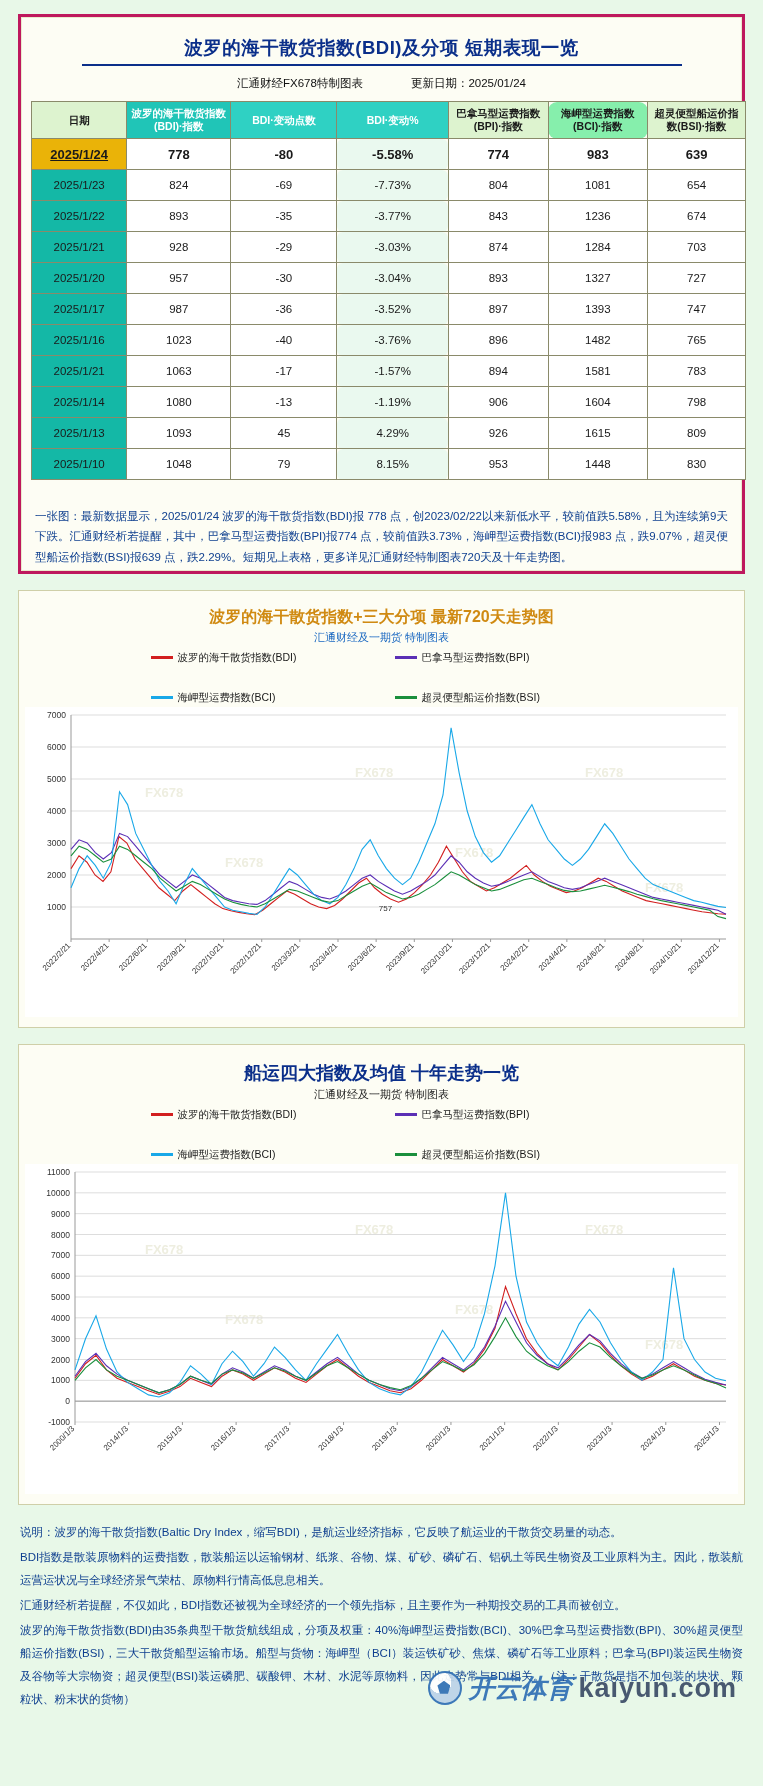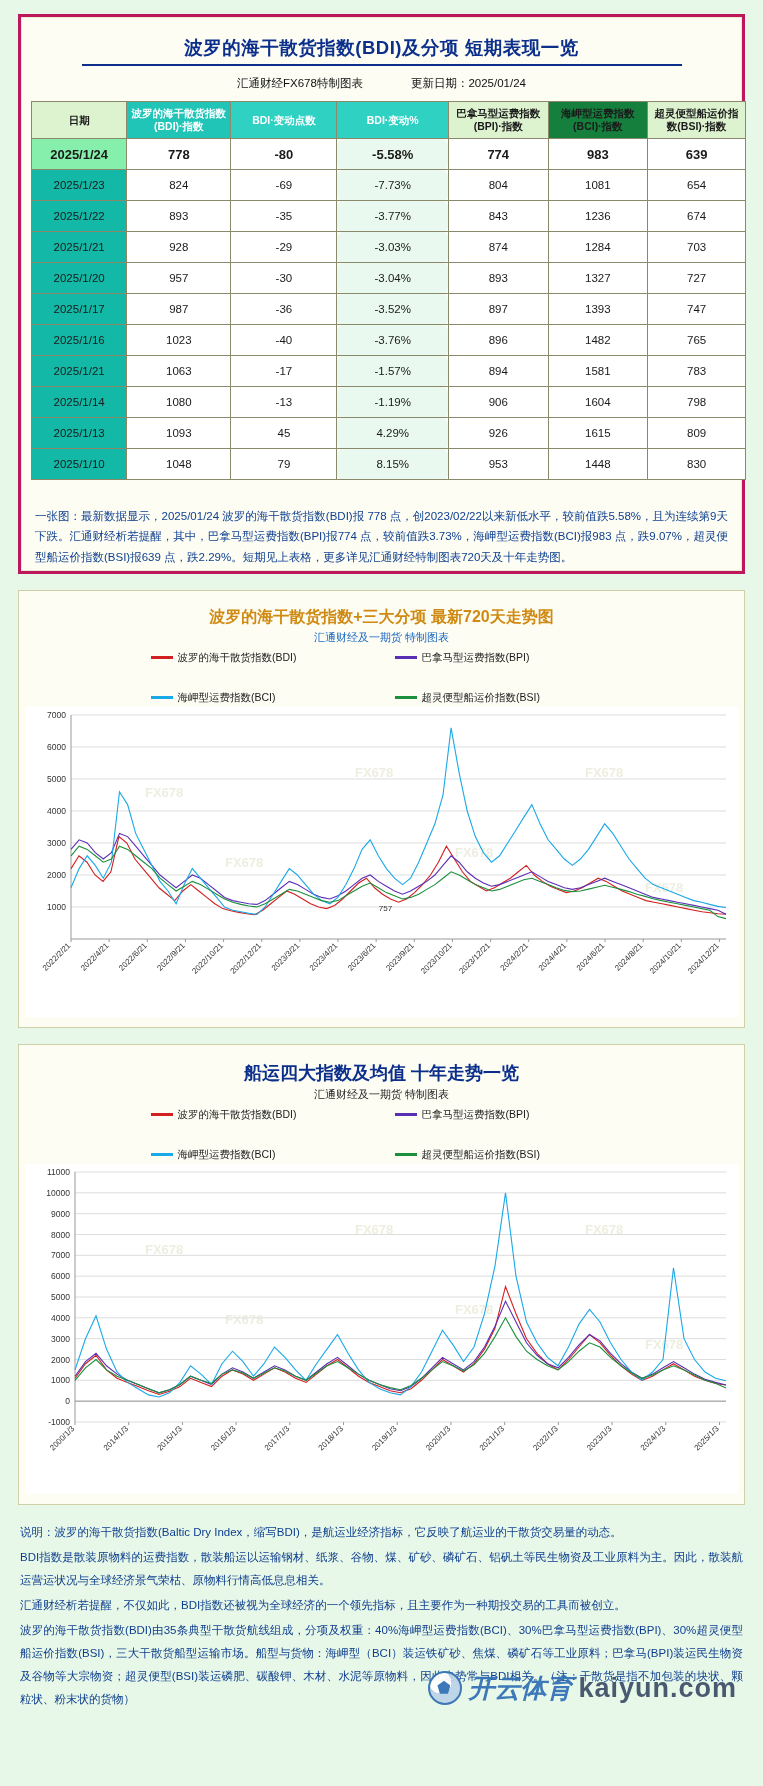--- a/index.html
+++ b/index.html
@@ -51,27 +51,27 @@
     font-weight:bold;
     font-size:10.5px;
     line-height:1.25;
     padding:5px 3px;
   }
   th.h-date{background:#ddf3cf;width:92px;}
   th.h-bdi{background:#20c5b7;color:#ffffff;width:105px;}
   th.h-pts{background:#2fd1c3;color:#ffffff;width:108px;}
   th.h-pct{background:#2fd1c3;color:#ffffff;width:112px;}
   th.h-bpi{background:#ddf3cf;width:100px;}
-  th.h-bci{background:#15803d;width:100px;}
+  th.h-bci{background:#86efac;width:100px;border-radius:9px;}
   th.h-bsi{background:#ddf3cf;width:98px;}
   tbody td{background:#ffffff;}
   tbody td.c-date{background:#14b8a6;}
   tbody td.c-pct{background:#eaf9ef;border-radius:6px;}
   tr.row-first td{font-weight:bold;font-size:13px;background:#ffffff;}
-  tr.row-first td.c-date{background:#86efac;}
+  tr.row-first td.c-date{background:#eab308;text-decoration:underline;}
   tr.row-first td.c-pct{background:#eaf9ef;}
   .note{
     margin:12px 14px 4px 14px;
     font-size:11.5px;
     line-height:1.75;
     color:#0e3f8f;
     text-align:justify;
   }
 
   

